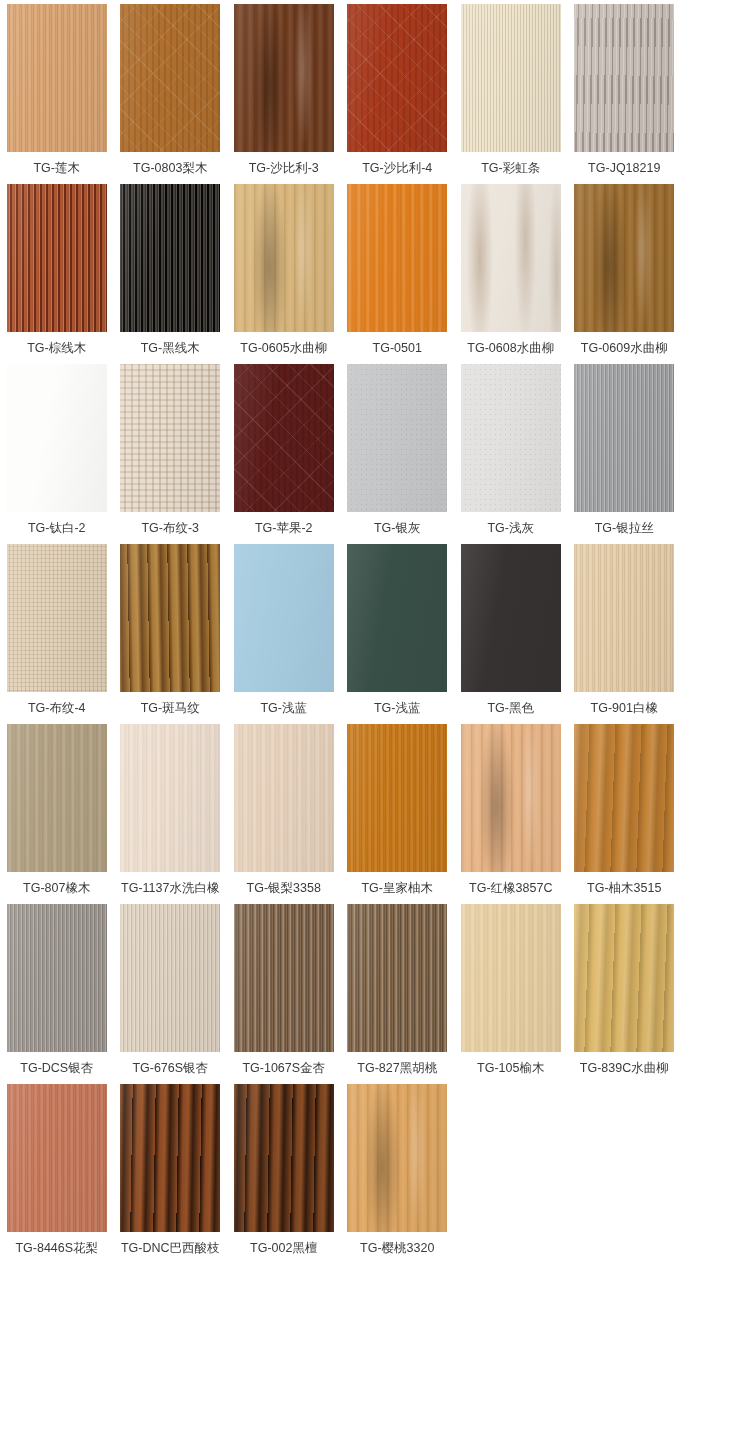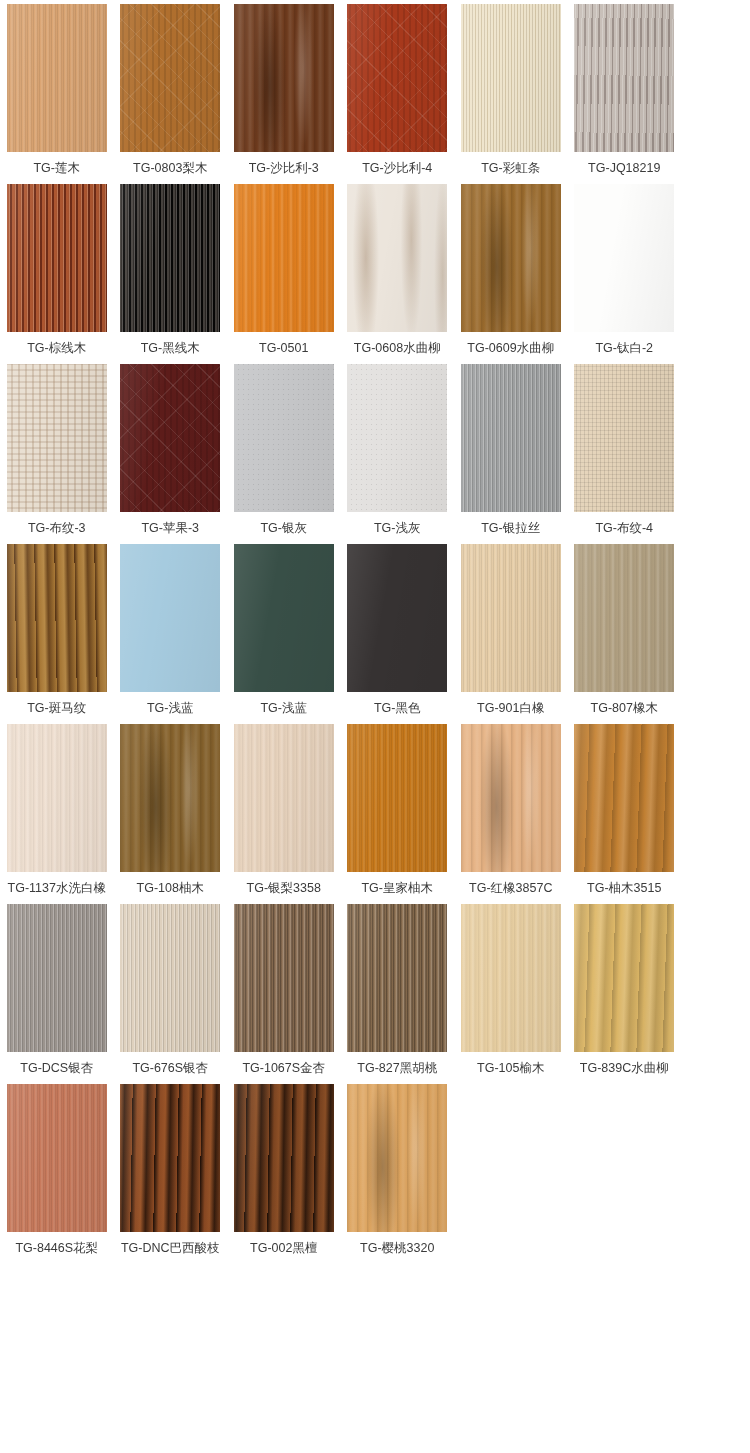--- a/index.html
+++ b/index.html
@@ -229,20 +229,27 @@
         <div class="label">TG-棕线木</div>
       </div>
       <div class="cell">
         <div class="swatch" style="background-color: rgb(43, 39, 36);">
           <div class="grain g-blackline"></div>
           <div class="sheen"></div>
         </div>
         <div class="label">TG-黑线木</div>
       </div>
       <div class="cell">
+        <div class="swatch" style="background-color: rgb(216, 180, 120);">
+          <div class="grain g-cathedral"></div>
+          <div class="sheen"></div>
+        </div>
+        <div class="label">TG-0605水曲柳</div>
+      </div>
+      <div class="cell">
         <div class="swatch" style="background-color: rgb(227, 128, 31);">
           <div class="grain g-vstripe-soft"></div>
           <div class="sheen"></div>
         </div>
         <div class="label">TG-0501</div>
       </div>
       <div class="cell">
         <div class="swatch" style="background-color: rgb(236, 229, 220);">
           <div class="grain g-marble"></div>
           <div class="sheen"></div>
@@ -268,21 +275,21 @@
           <div class="grain g-cloth3"></div>
           <div class="sheen"></div>
         </div>
         <div class="label">TG-布纹-3</div>
       </div>
       <div class="cell">
         <div class="swatch" style="background-color: rgb(93, 28, 26);">
           <div class="grain g-diag"></div>
           <div class="sheen"></div>
         </div>
-        <div class="label">TG-苹果-3</div>
+        <div class="label">TG-苹果-2</div>
       </div>
       <div class="cell">
         <div class="swatch" style="background-color: rgb(198, 199, 201);">
           <div class="grain g-speck"></div>
           <div class="sheen"></div>
         </div>
         <div class="label">TG-银灰</div>
       </div>
       <div class="cell">
         <div class="swatch" style="background-color: rgb(227, 225, 223);">
@@ -346,27 +353,20 @@
           <div class="sheen"></div>
         </div>
         <div class="label">TG-807橡木</div>
       </div>
       <div class="cell">
         <div class="swatch" style="background-color: rgb(239, 223, 208);">
           <div class="grain g-vstripe-soft"></div>
           <div class="sheen"></div>
         </div>
         <div class="label">TG-1137水洗白橡</div>
-      </div>
-      <div class="cell">
-        <div class="swatch" style="background-color: rgb(134, 98, 44);">
-          <div class="grain g-cathedral"></div>
-          <div class="sheen"></div>
-        </div>
-        <div class="label">TG-108柚木</div>
       </div>
       <div class="cell">
         <div class="swatch" style="background-color: rgb(232, 211, 189);">
           <div class="grain g-vstripe-soft"></div>
           <div class="sheen"></div>
         </div>
         <div class="label">TG-银梨3358</div>
       </div>
       <div class="cell">
         <div class="swatch" style="background-color: rgb(200, 121, 27);">

